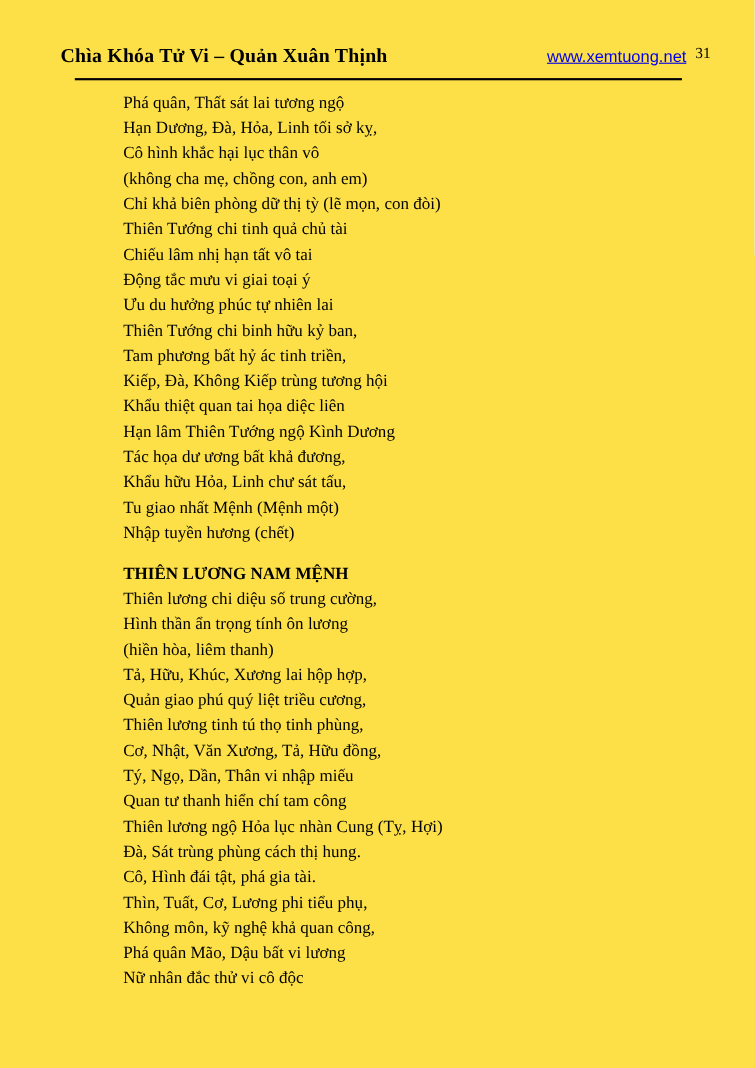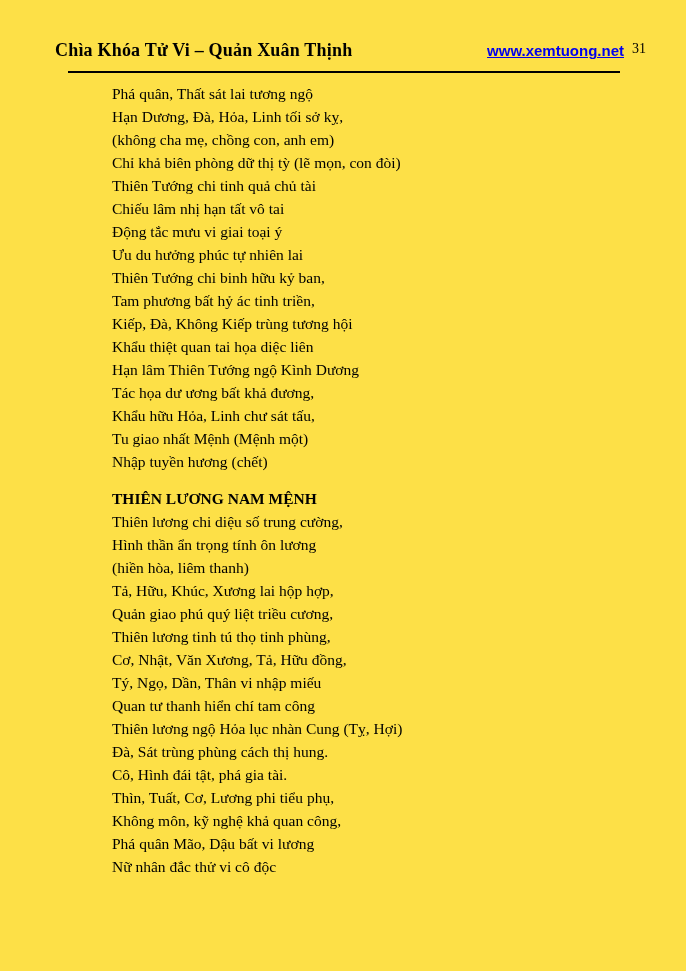--- a/index.html
+++ b/index.html
@@ -29,21 +29,21 @@
     letter-spacing: 0.2px;
     white-space: nowrap;
   }
   .header-right {
     display: flex;
     align-items: baseline;
   }
   .site-link {
     font-family: "Liberation Sans", "DejaVu Sans", sans-serif;
     font-size: 15px;
-    font-weight: bold;
+    font-weight: normal;
     color: #0000ee;
     text-decoration: underline;
     white-space: nowrap;
     cursor: pointer;
   }
   .page-number {
     font-size: 14px;
     color: #000000;
     margin-left: 8px;
     position: relative;
@@ -88,20 +88,21 @@
       <span class="page-number">31</span>
     </span>
   </div>
 
   <hr class="header-rule">
 
   <div class="content" id="sections-container">
       <div class="section">
         <div class="poem-line">Phá quân, Thất sát lai tương ngộ</div>
         <div class="poem-line">Hạn Dương, Đà, Hỏa, Linh tối sở kỵ,</div>
+        <div class="poem-line">Cô hình khắc hại lục thân vô</div>
         <div class="poem-line">(không cha mẹ, chồng con, anh em)</div>
         <div class="poem-line">Chỉ khả biên phòng dữ thị tỳ (lẽ mọn, con đòi)</div>
         <div class="poem-line">Thiên Tướng chi tinh quả chủ tài</div>
         <div class="poem-line">Chiếu lâm nhị hạn tất vô tai</div>
         <div class="poem-line">Động tắc mưu vi giai toại ý</div>
         <div class="poem-line">Ưu du hưởng phúc tự nhiên lai</div>
         <div class="poem-line">Thiên Tướng chi binh hữu kỷ ban,</div>
         <div class="poem-line">Tam phương bất hỷ ác tinh triền,</div>
         <div class="poem-line">Kiếp, Đà, Không Kiếp trùng tương hội</div>
         <div class="poem-line">Khẩu thiệt quan tai họa diệc liên</div>

